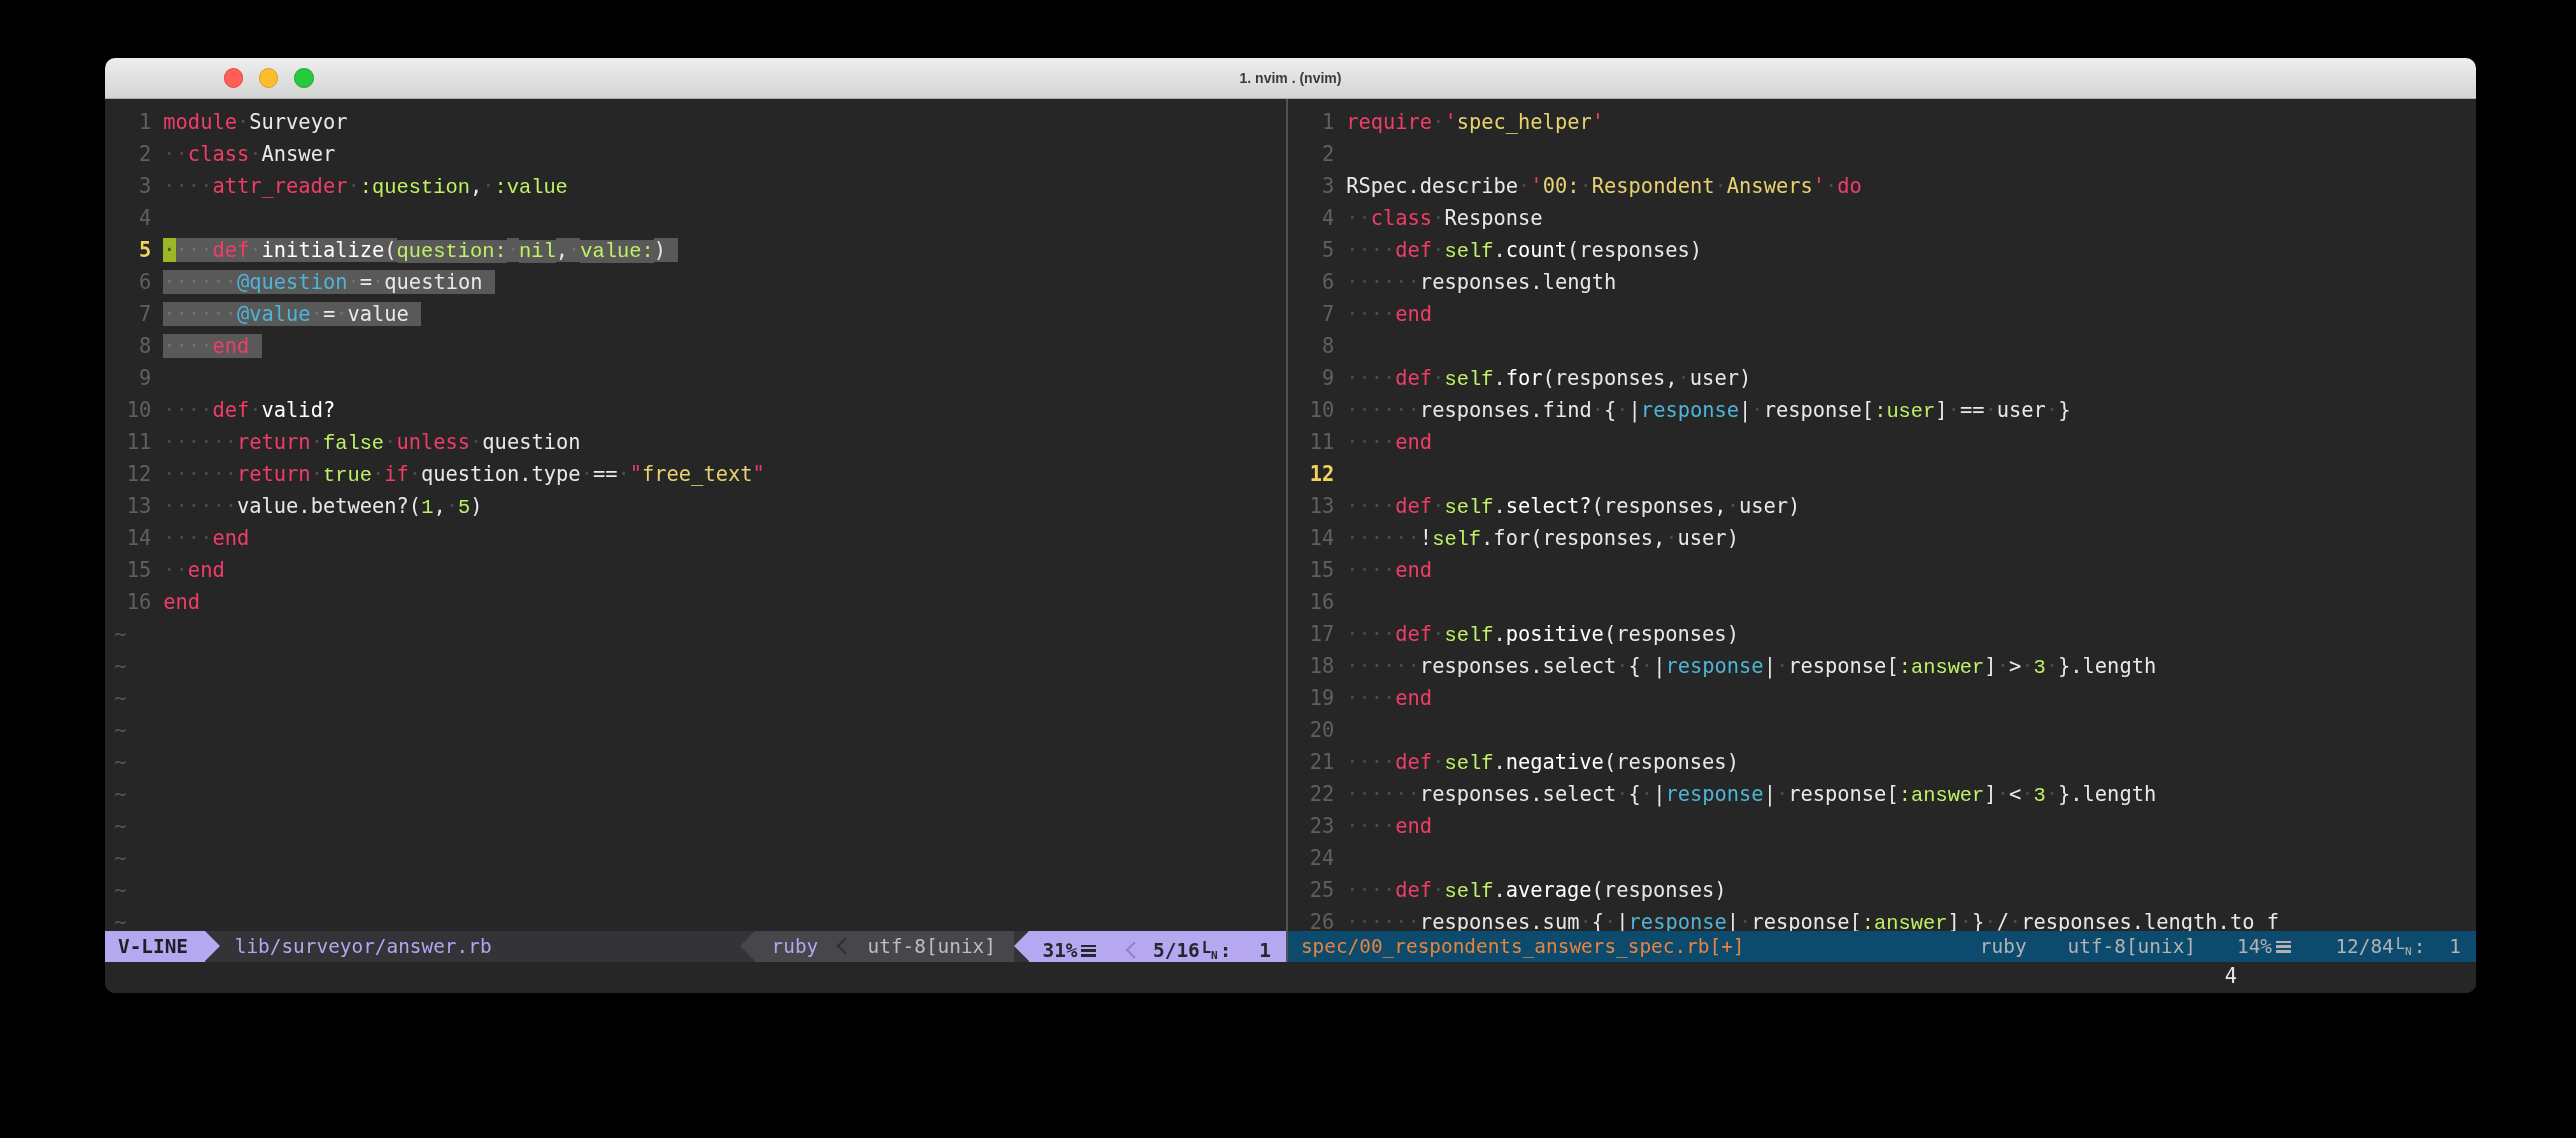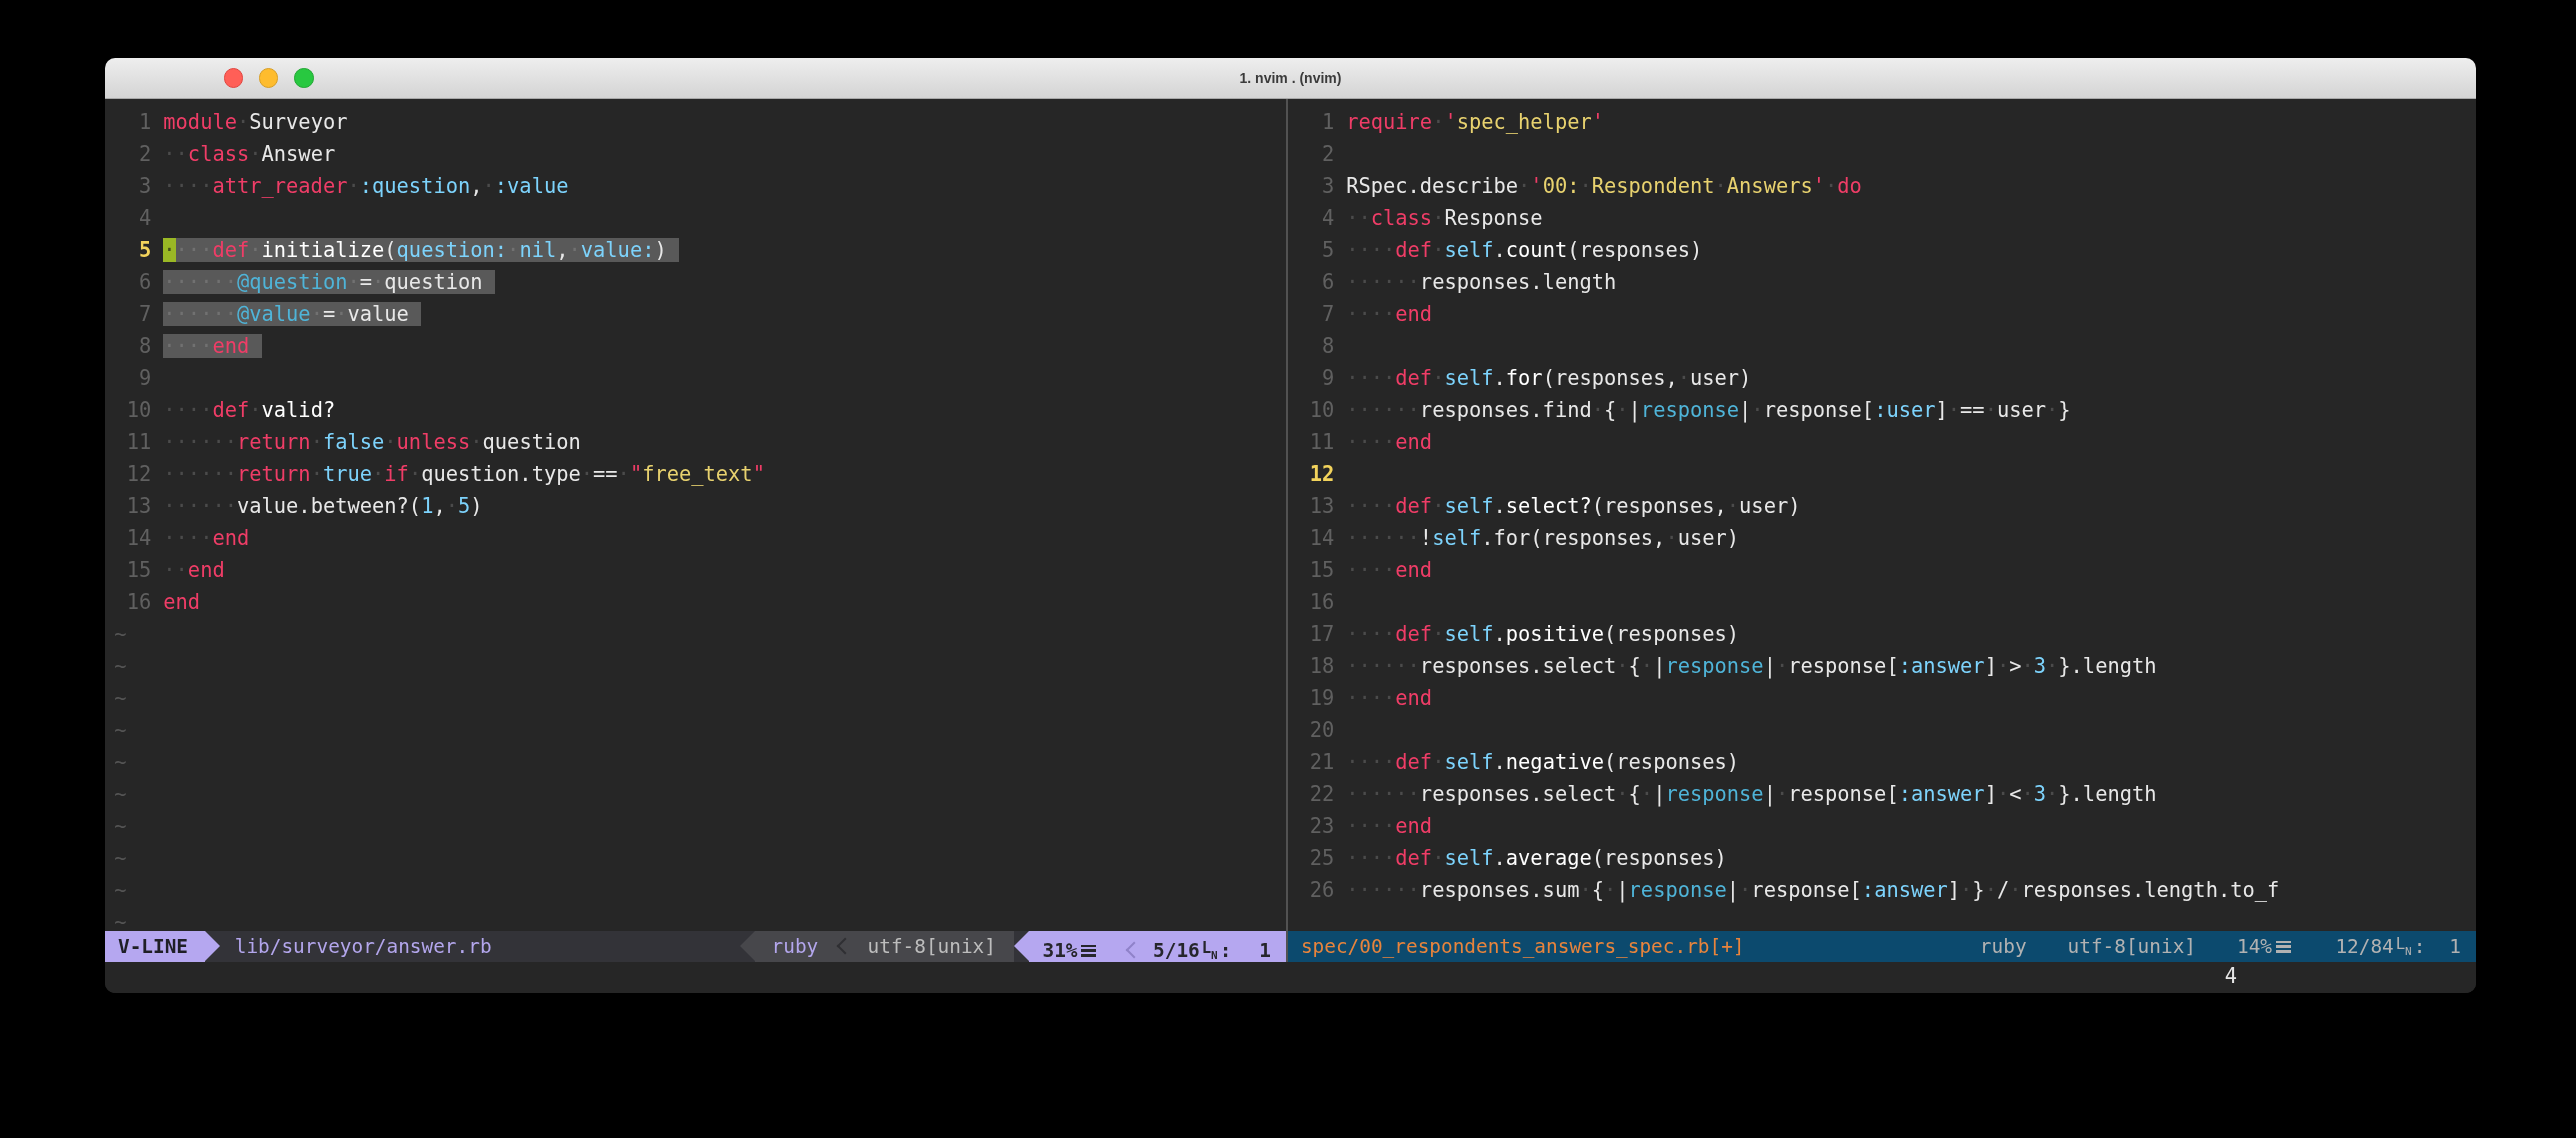--- a/index.html
+++ b/index.html
@@ -41,21 +41,21 @@
   .lnum{
     flex:0 0 49px;width:49px;box-sizing:border-box;text-align:right;
     padding-right:12px;margin-left:9.3px;color:#606060;
   }
   .lnum.cl{color:#f2d35c;font-weight:bold;}
   .code{flex:1;min-width:0;white-space:pre;}
   .tilde{margin-left:9.3px;color:#555555;}
   
   .tk-kw{color:#ef3d67;}
   .tk-fn{color:#ffffff;}
-  .tk-pur{color:#7dd3fc;}
+  .tk-pur{color:#bef264;font-family:Liberation Mono, monospace;}
   .tk-cy{color:#4fb4d8;}
   .tk-str{color:#e8d26f;}
   .tk-strd{color:#ef3d67;}
   .tk-txt{color:#e8e8e8;}
   .tk-sp{color:#4b4b4b;}
   .tk-cur{background:#9ab825;color:#45511a;}
   .sel{background:#595959;}
   .sel.tk-sp{color:#717171;}
   
   .statusline{
@@ -186,20 +186,21 @@
             <div class="row"><span class="lnum">14</span><span class="code"><span class="tk-sp">······</span><span class="tk-txt">!</span><span class="tk-pur">self</span><span class="tk-txt">.for(responses,</span><span class="tk-sp">·</span><span class="tk-txt">user)</span></span></div>
             <div class="row"><span class="lnum">15</span><span class="code"><span class="tk-sp">····</span><span class="tk-kw">end</span></span></div>
             <div class="row"><span class="lnum">16</span><span class="code"></span></div>
             <div class="row"><span class="lnum">17</span><span class="code"><span class="tk-sp">····</span><span class="tk-kw">def</span><span class="tk-sp">·</span><span class="tk-pur">self</span><span class="tk-txt">.</span><span class="tk-fn">positive</span><span class="tk-txt">(responses)</span></span></div>
             <div class="row"><span class="lnum">18</span><span class="code"><span class="tk-sp">······</span><span class="tk-txt">responses.select</span><span class="tk-sp">·</span><span class="tk-txt">{</span><span class="tk-sp">·</span><span class="tk-txt">|</span><span class="tk-cy">response</span><span class="tk-txt">|</span><span class="tk-sp">·</span><span class="tk-txt">response[</span><span class="tk-pur">:answer</span><span class="tk-txt">]</span><span class="tk-sp">·</span><span class="tk-txt">&gt;</span><span class="tk-sp">·</span><span class="tk-pur">3</span><span class="tk-sp">·</span><span class="tk-txt">}.length</span></span></div>
             <div class="row"><span class="lnum">19</span><span class="code"><span class="tk-sp">····</span><span class="tk-kw">end</span></span></div>
             <div class="row"><span class="lnum">20</span><span class="code"></span></div>
             <div class="row"><span class="lnum">21</span><span class="code"><span class="tk-sp">····</span><span class="tk-kw">def</span><span class="tk-sp">·</span><span class="tk-pur">self</span><span class="tk-txt">.</span><span class="tk-fn">negative</span><span class="tk-txt">(responses)</span></span></div>
             <div class="row"><span class="lnum">22</span><span class="code"><span class="tk-sp">······</span><span class="tk-txt">responses.select</span><span class="tk-sp">·</span><span class="tk-txt">{</span><span class="tk-sp">·</span><span class="tk-txt">|</span><span class="tk-cy">response</span><span class="tk-txt">|</span><span class="tk-sp">·</span><span class="tk-txt">response[</span><span class="tk-pur">:answer</span><span class="tk-txt">]</span><span class="tk-sp">·</span><span class="tk-txt">&lt;</span><span class="tk-sp">·</span><span class="tk-pur">3</span><span class="tk-sp">·</span><span class="tk-txt">}.length</span></span></div>
             <div class="row"><span class="lnum">23</span><span class="code"><span class="tk-sp">····</span><span class="tk-kw">end</span></span></div>
+            <div class="row"><span class="lnum">24</span><span class="code"></span></div>
             <div class="row"><span class="lnum">25</span><span class="code"><span class="tk-sp">····</span><span class="tk-kw">def</span><span class="tk-sp">·</span><span class="tk-pur">self</span><span class="tk-txt">.</span><span class="tk-fn">average</span><span class="tk-txt">(responses)</span></span></div>
             <div class="row"><span class="lnum">26</span><span class="code"><span class="tk-sp">······</span><span class="tk-txt">responses.sum</span><span class="tk-sp">·</span><span class="tk-txt">{</span><span class="tk-sp">·</span><span class="tk-txt">|</span><span class="tk-cy">response</span><span class="tk-txt">|</span><span class="tk-sp">·</span><span class="tk-txt">response[</span><span class="tk-pur">:answer</span><span class="tk-txt">]</span><span class="tk-sp">·</span><span class="tk-txt">}</span><span class="tk-sp">·</span><span class="tk-txt">/</span><span class="tk-sp">·</span><span class="tk-txt">responses.length.to_f</span></span></div>
           </div>
         <div class="statusline inactive">
           <span class="sl-ifile">spec/00_respondents_answers_spec.rb[+]</span>
           <span class="sl-iright">
             <span class="seg">ruby</span>
             <span class="seg">utf-8[unix]</span>
             <span class="seg">
               <span>14%</span>

